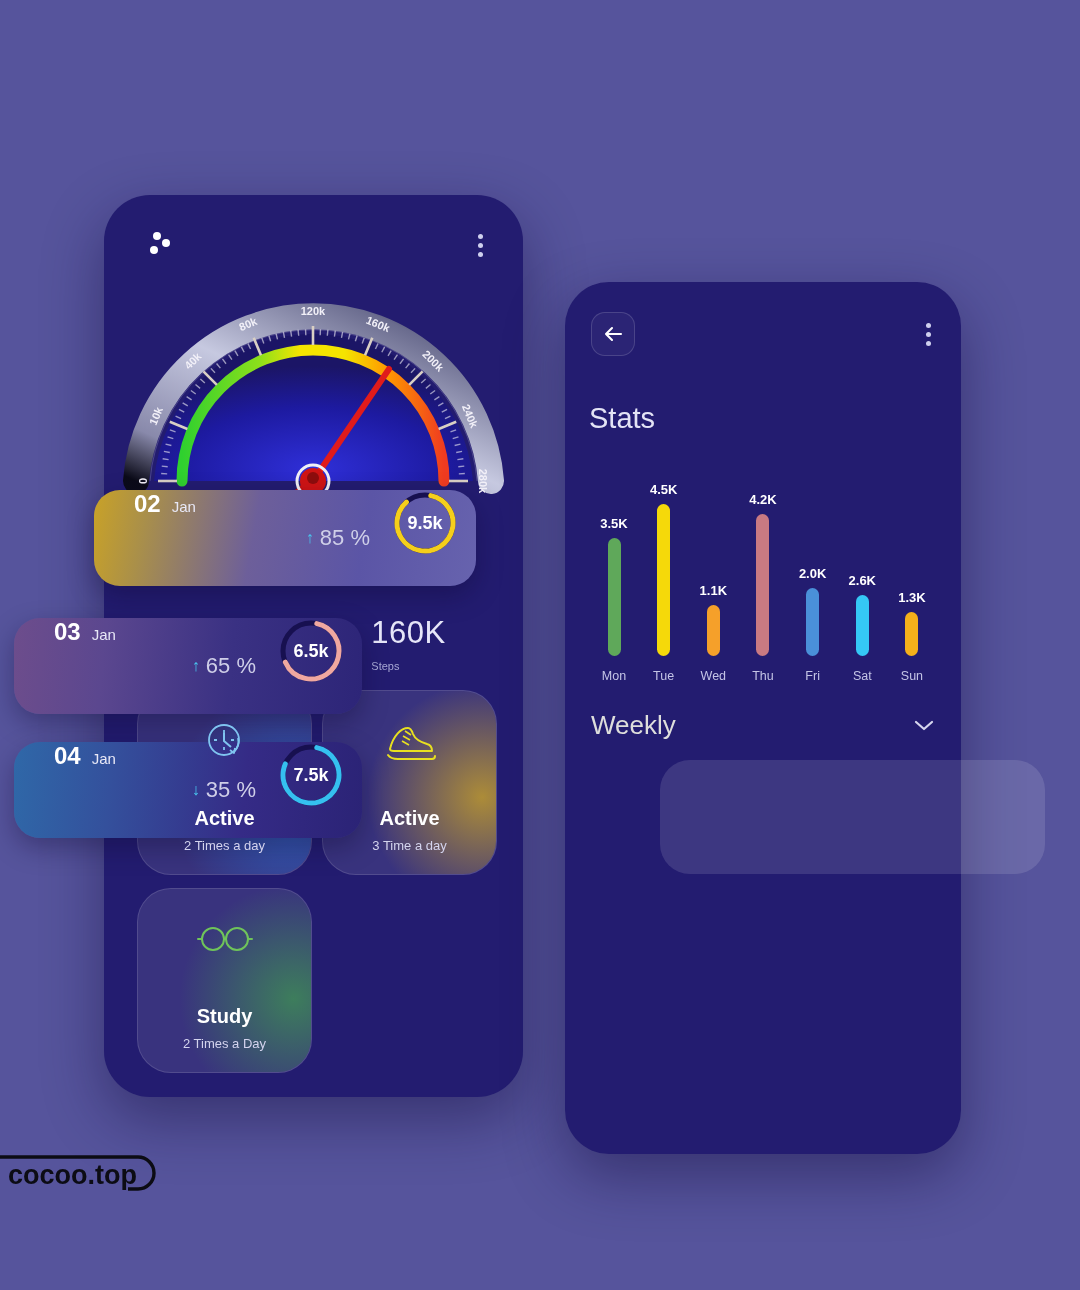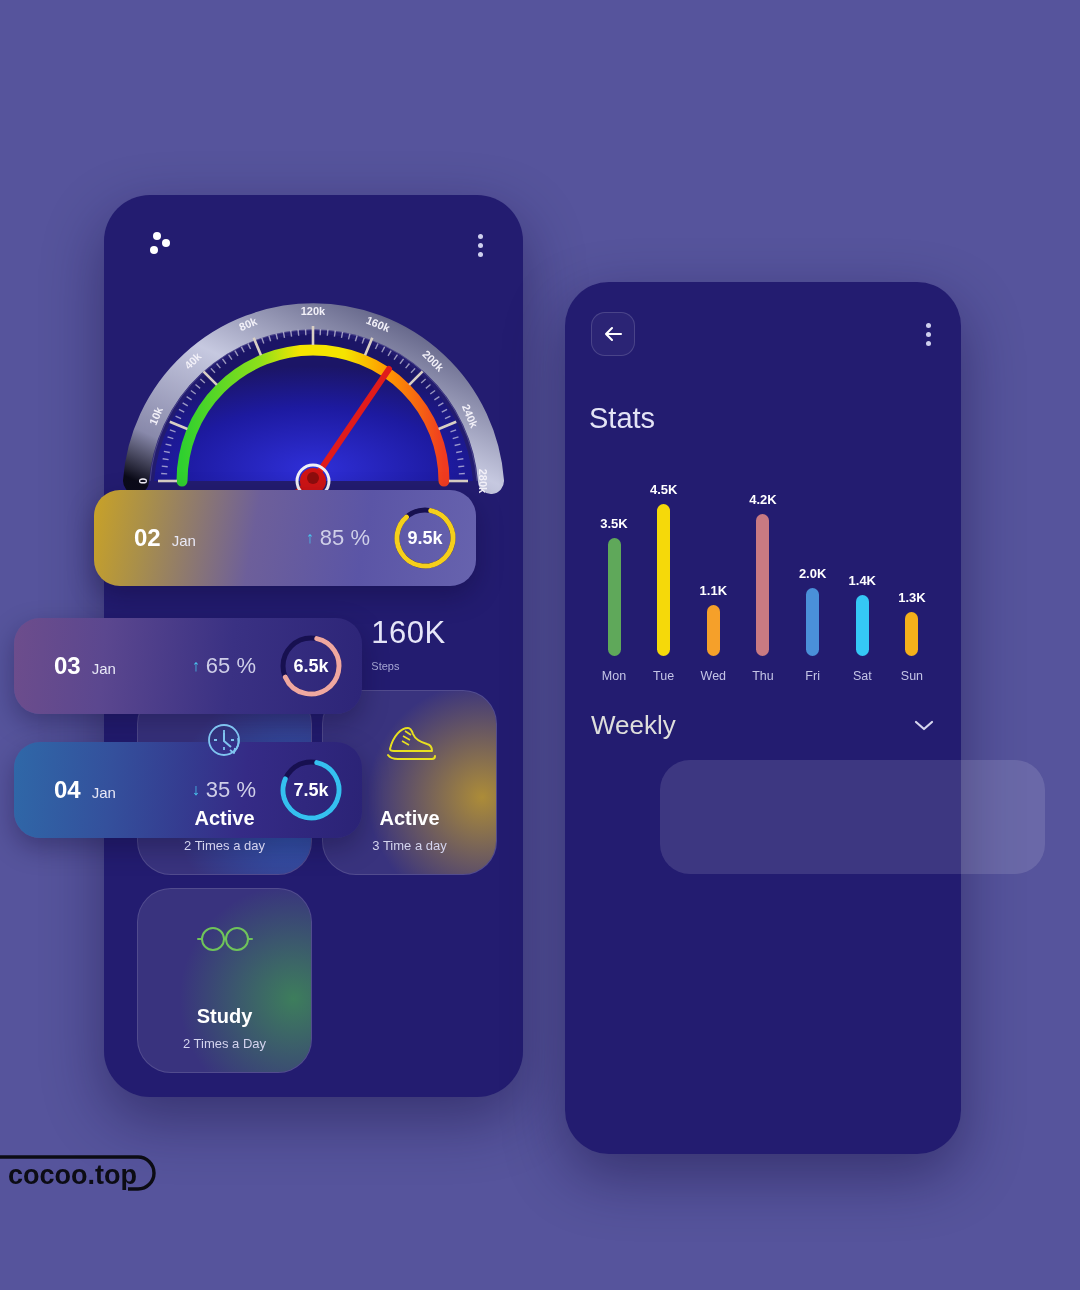--- a/index.html
+++ b/index.html
@@ -98,21 +98,21 @@
   .barlbl{ font-size:12.5px; color:#c4c4e6; margin-top:13px; }
 
   .weekly-h{
     position:absolute; top:428px; left:26px; right:26px;
     display:flex; align-items:center; justify-content:space-between; cursor:pointer;
   }
   .weekly-h span{ font-size:26px; color:#dededc; font-weight:400; }
 
   .wk-card{
     position:absolute; height:96px; border-radius:26px;
-    display:flex; align-items:center;
+    display:flex; 
     box-shadow:0 10px 26px rgba(14,10,48,.35);
     cursor:pointer;
   }
   .wk-date{ margin-left:40px; display:flex; align-items:baseline; }
   .wk-date .d{ font-size:24px; font-weight:bold; color:#fff; }
   .wk-date .m{ font-size:15px; color:#e8e8f6; margin-left:11px; }
   .wk-pct{ margin-left:auto; display:flex; align-items:center; font-size:22px; color:#cfcfe8; font-weight:300;}
   .wk-pct .ar{ font-size:16px; margin-right:6px; }
   .ring{ position:relative; width:66px; height:66px; }
   .ring .num{
@@ -394,21 +394,21 @@
             <div class="barval">4.2K</div>
             <div class="bar" style="height: 141.867px; background: rgb(201, 122, 130);"></div>
             <div class="barlbl">Thu</div>
           </div>
           <div class="barcol">
             <div class="barval">2.0K</div>
             <div class="bar" style="height: 67.5556px; background: rgb(74, 144, 217);"></div>
             <div class="barlbl">Fri</div>
           </div>
           <div class="barcol">
-            <div class="barval">1.4K</div>
+            <div class="barval">2.6K</div>
             <div class="bar" style="height: 60.8px; background: rgb(53, 200, 245);"></div>
             <div class="barlbl">Sat</div>
           </div>
           <div class="barcol">
             <div class="barval">1.3K</div>
             <div class="bar" style="height: 43.9111px; background: rgb(245, 176, 26);"></div>
             <div class="barlbl">Sun</div>
           </div>
         </div>
     </div>

